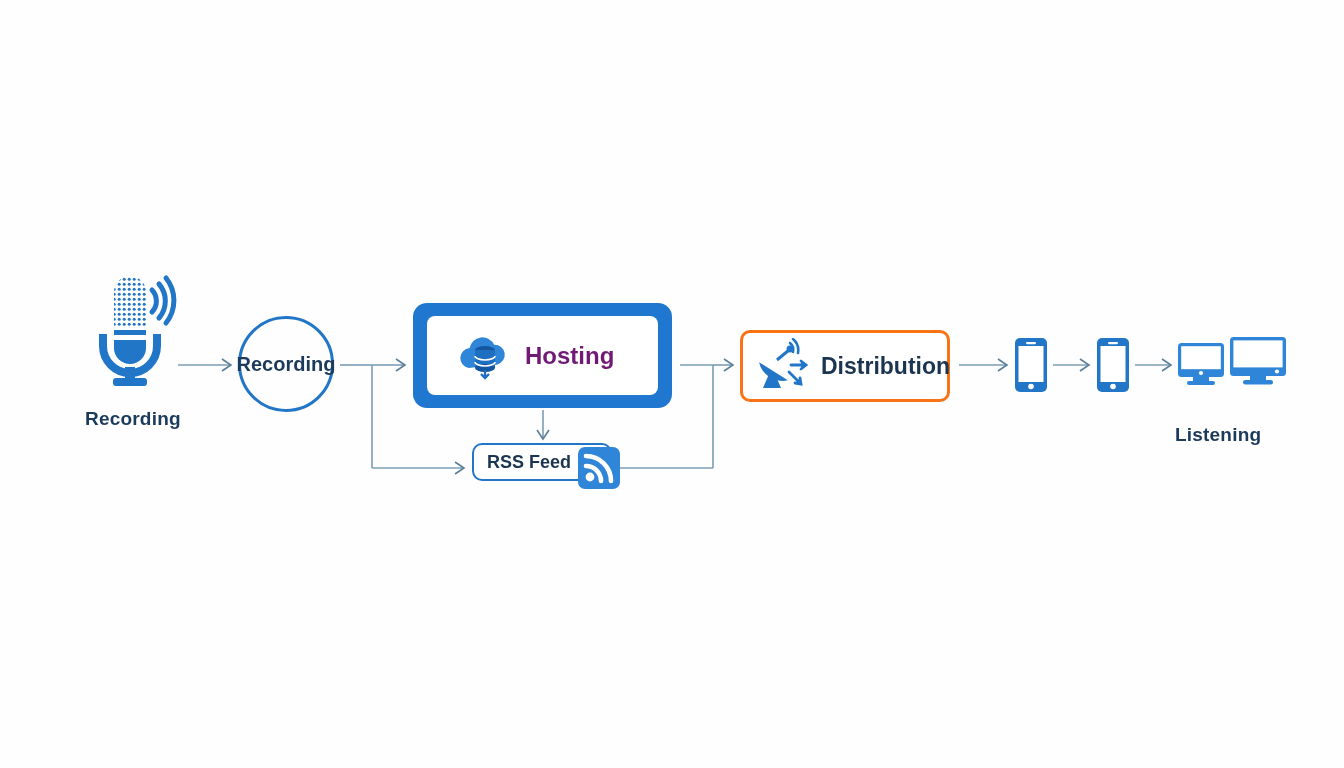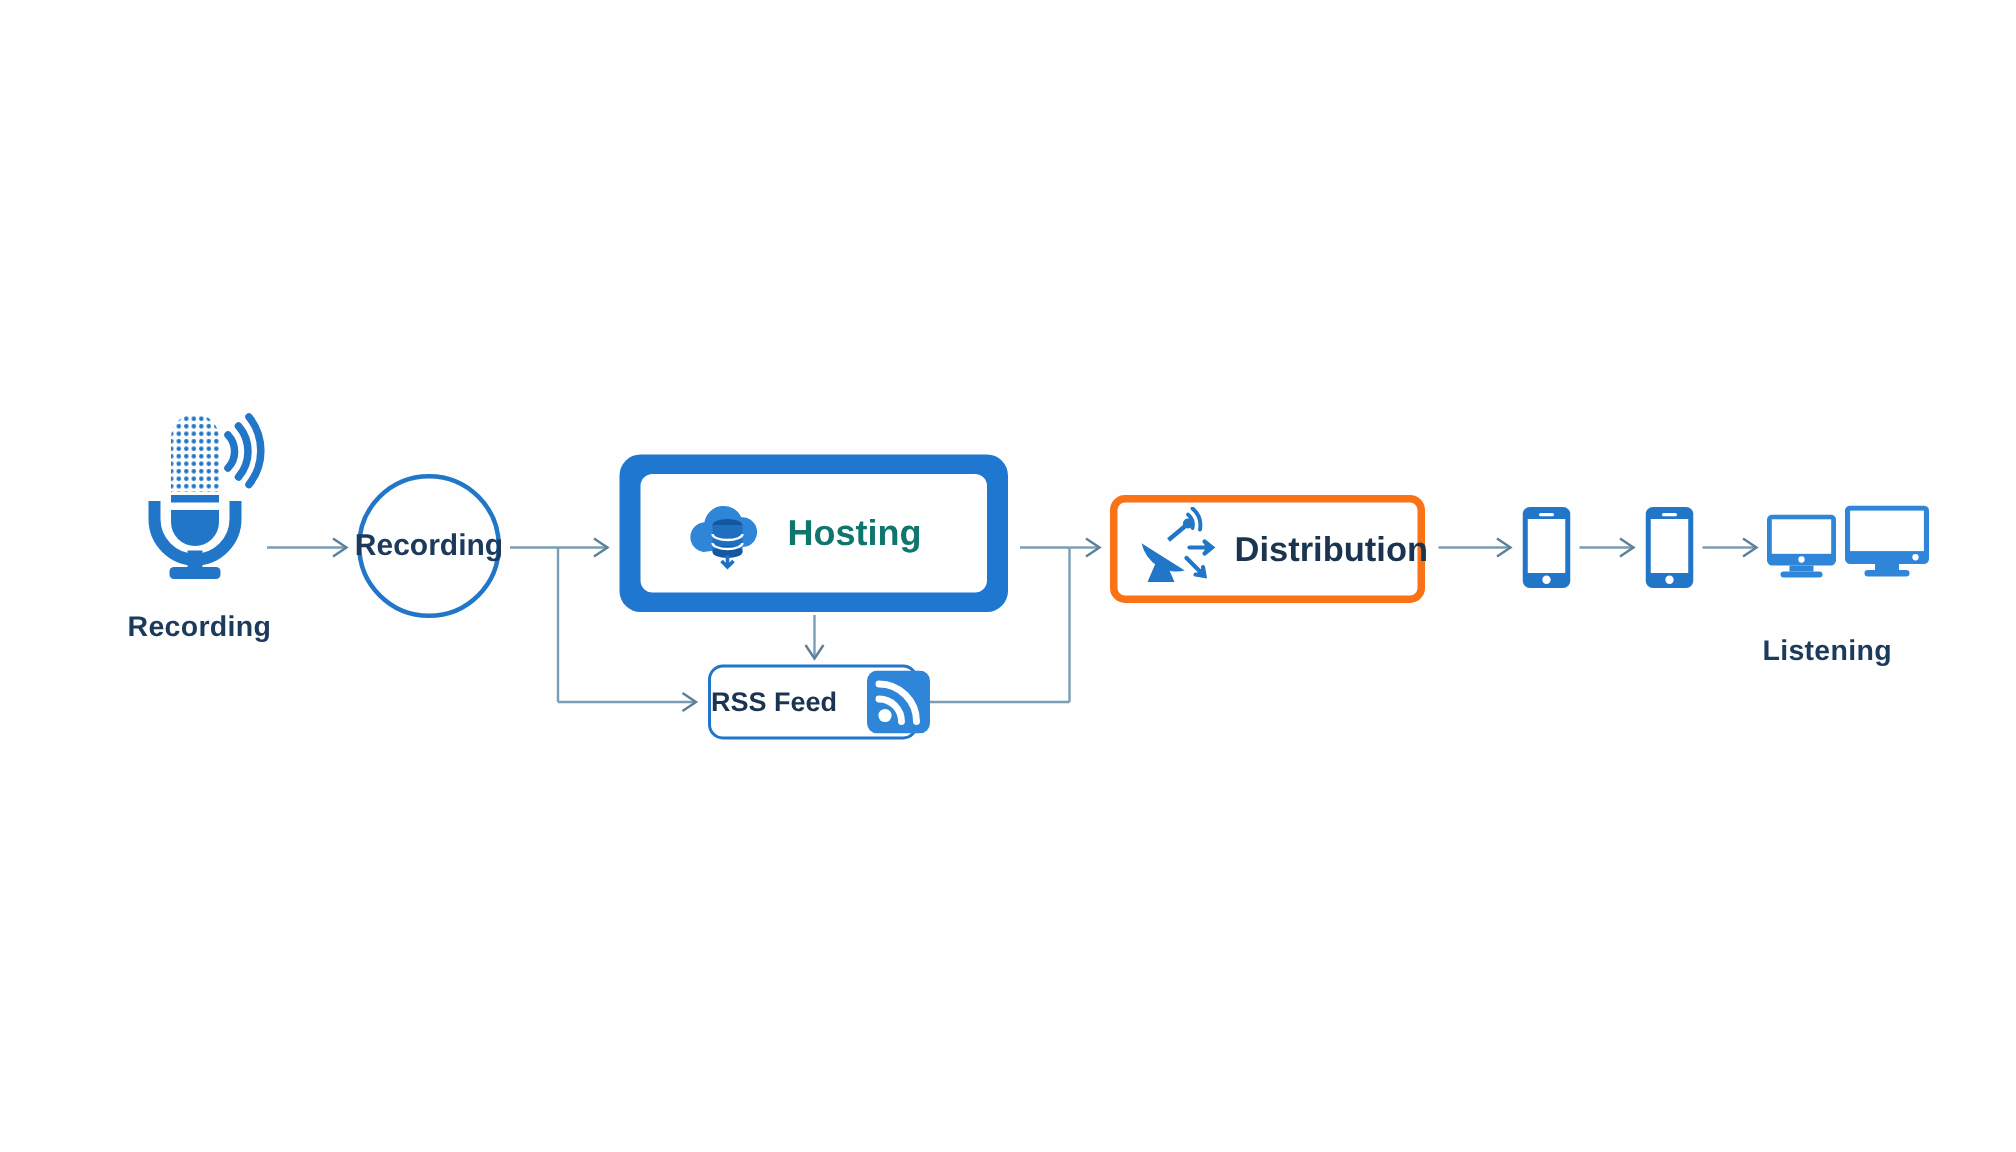--- a/index.html
+++ b/index.html
@@ -53,41 +53,42 @@
   #hosting-inner{
     width:100%;height:100%;
     background:#ffffff;
     border-radius:8px;
     display:flex;align-items:center;
     gap:14px;
     padding-left:28px;
     box-sizing:border-box;
   }
   #hosting-inner .txt{
-    color:#0f766e;font-weight:bold;font-size:24px;white-space:nowrap;text-align:right;
+    color:#701a75;font-weight:bold;font-size:24px;white-space:nowrap;text-align:right;
   }
 
   
   #rss-node{
-    left:472px;top:443px;width:140px;height:50px;
+    left:472px;top:443px;width:140px;height:38px;
     border:2.5px solid #2176c7;
     border-radius:10px;
     background:#ffffff;
     box-sizing:border-box;
     display:flex;align-items:center;
+    padding-left:13px;
     gap:6px;
   }
   #rss-node .txt{
     color:#1b3550;font-weight:bold;font-size:18px;white-space:nowrap;
   }
 
   
   #distribution-node{
     left:740px;top:330px;width:210px;height:72px;
-    border:5px solid #f97316;
+    border:3px solid #f97316;
     border-radius:10px;
     background:#ffffff;
     box-sizing:border-box;
     display:flex;align-items:center;
     padding-left:12px;
     gap:4px;
   }
   #distribution-node .txt{
     color:#1b3550;font-weight:bold;font-size:23px;white-space:nowrap;
   }

